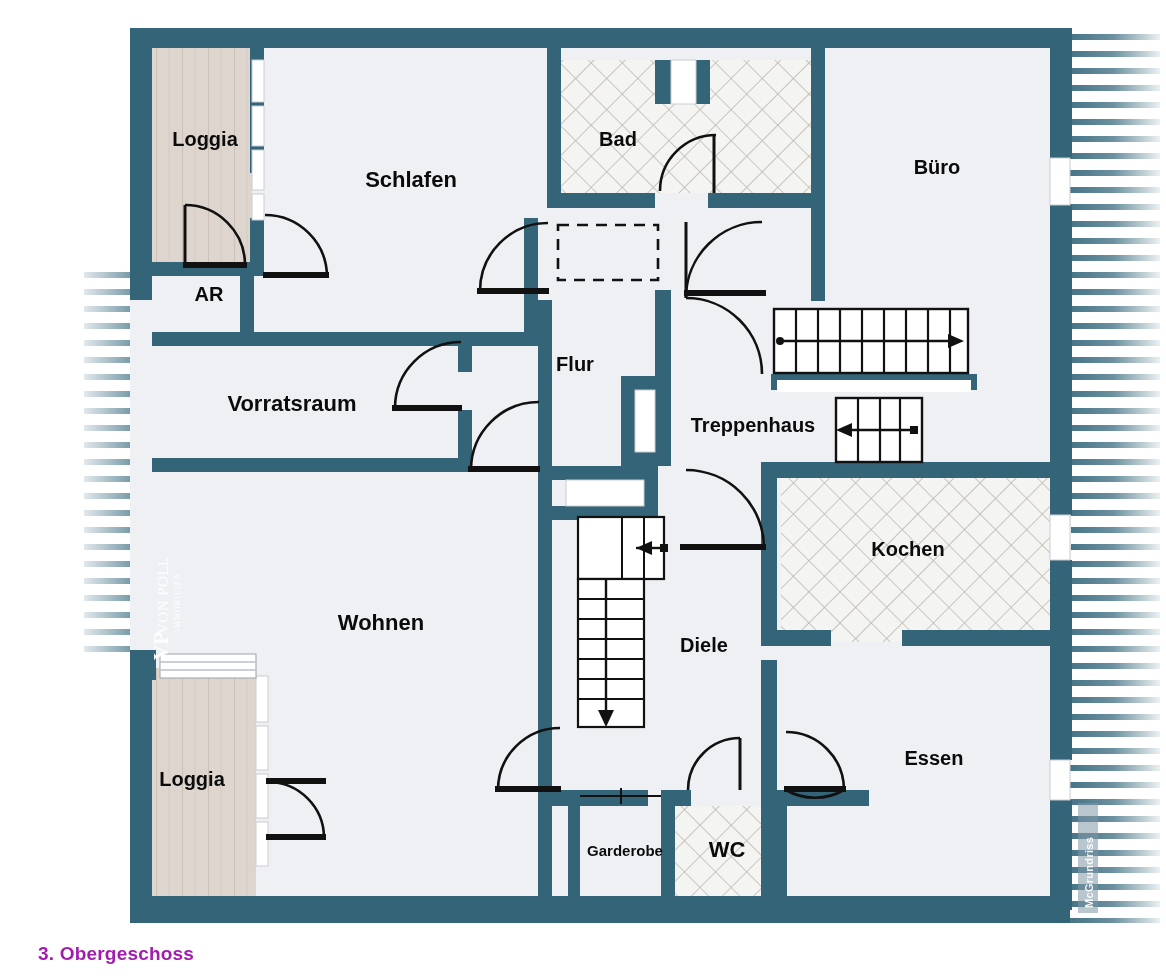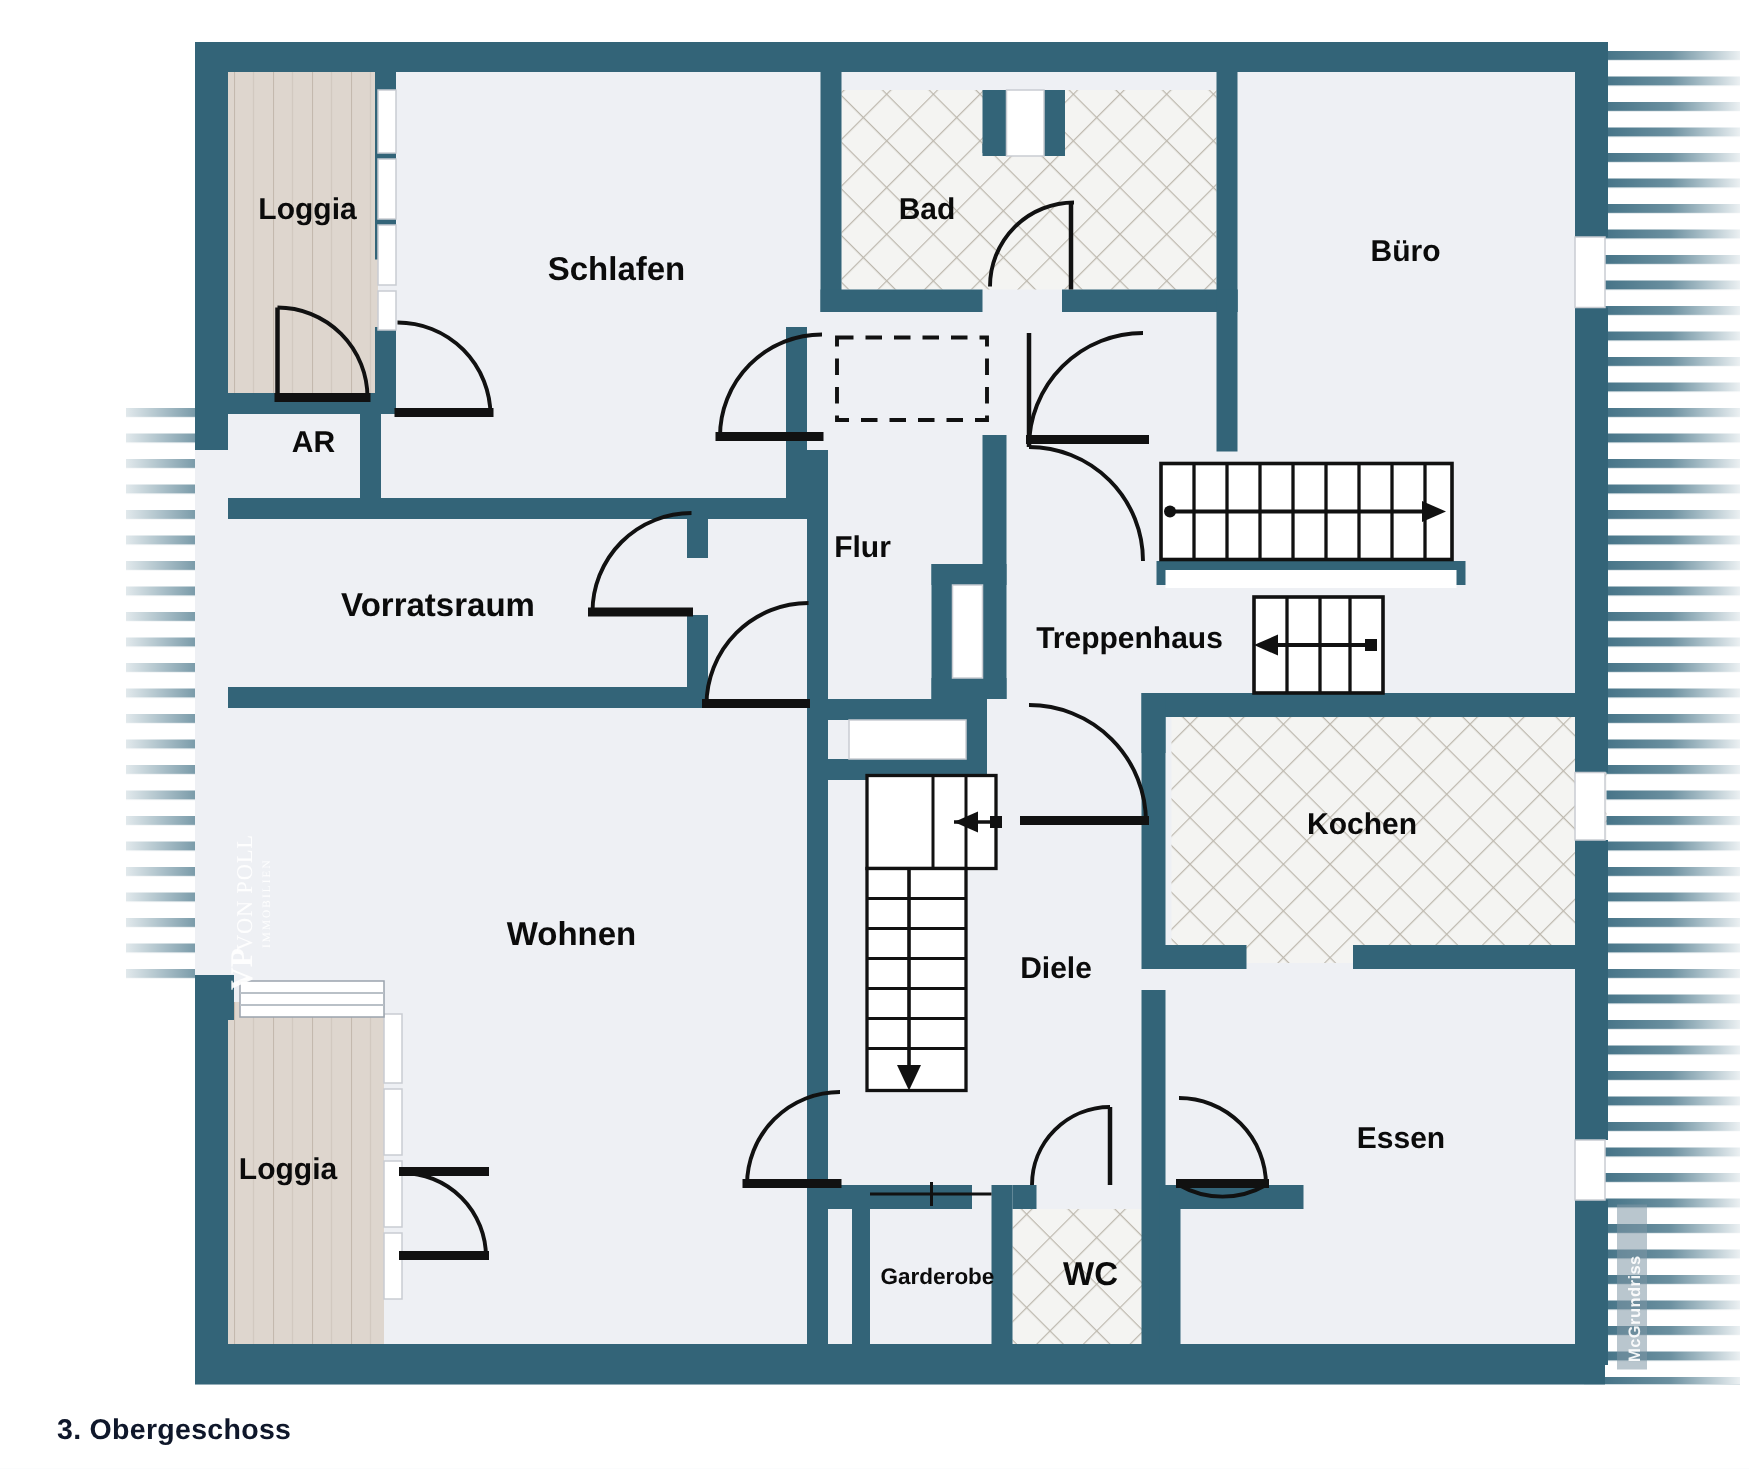--- a/index.html
+++ b/index.html
@@ -3,21 +3,21 @@
 <meta charset="utf-8">
 <title>Grundriss</title>
 <style>
   html,body{margin:0;padding:0;background:#ffffff;}
   body{width:1166px;height:979px;font-family:"Liberation Sans",sans-serif;overflow:hidden;}
   #plan-wrap{position:relative;width:992px;height:979px;}
   svg#floorplan{position:absolute;left:0;top:0;}
   .caption{
     position:absolute;left:38px;top:943px;
     font-family:"Liberation Sans",sans-serif;
-    font-size:19px;font-weight:700;color:#0f172a;letter-spacing:.2px;text-align:right;
+    font-size:19px;font-weight:700;color:#a21caf;letter-spacing:.2px;text-align:right;
   }
   .roomlabel{
     font-family:"Liberation Sans",sans-serif;
     font-weight:700;fill:#0b0b0b;
     text-anchor:middle;dominant-baseline:middle;
   }
   .rl-lg{font-size:22px;}
   .rl-md{font-size:20px;}
   .rl-sm{font-size:15px;}
   .wm-text{

